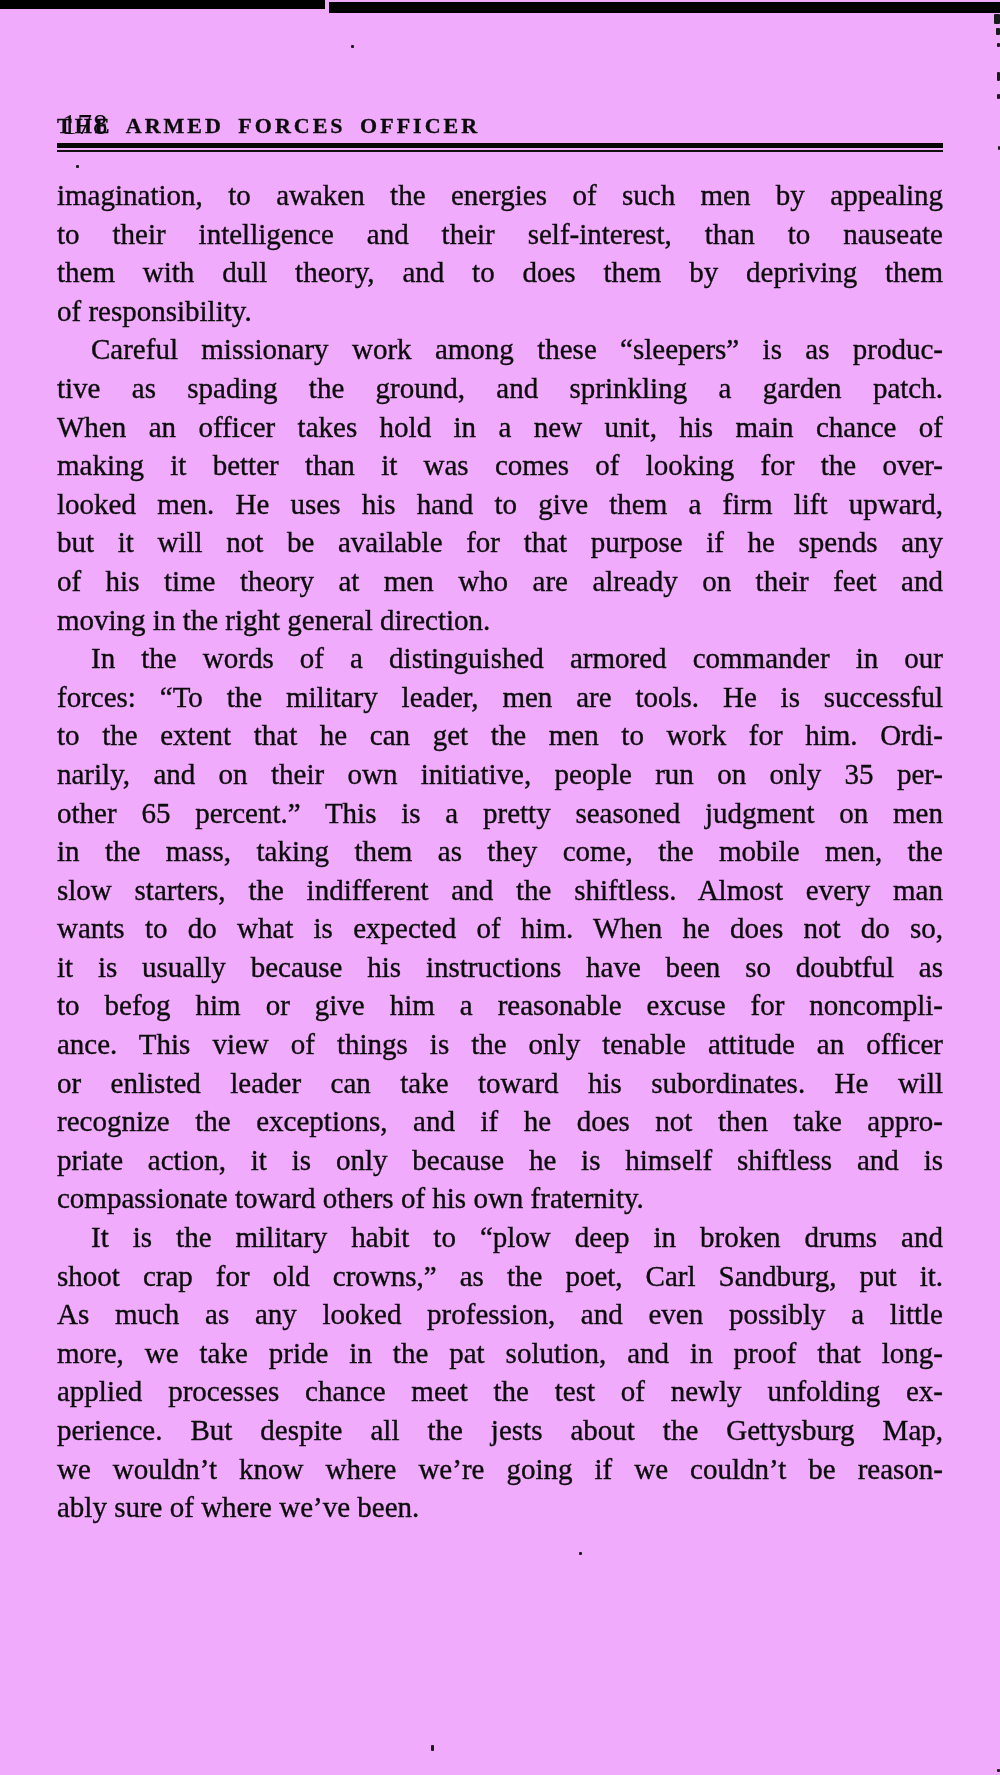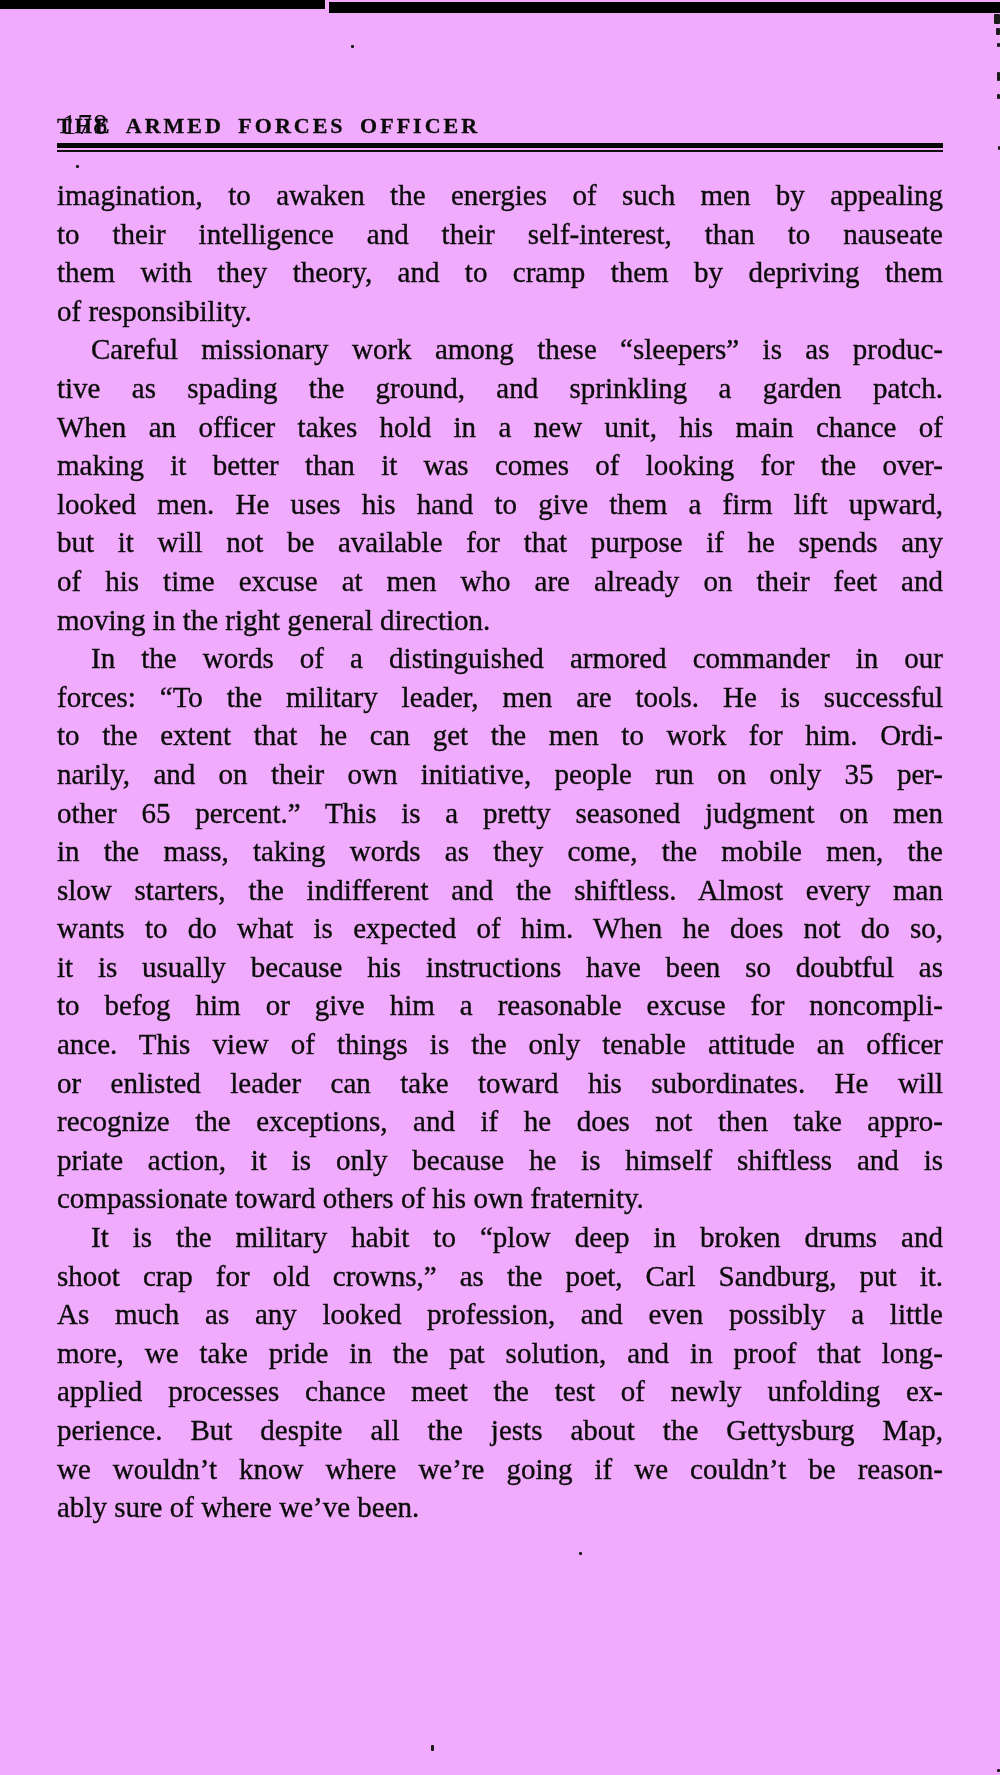--- a/index.html
+++ b/index.html
@@ -80,36 +80,36 @@
   <div class="speck" style="left:579px; top:1552px; width:3px; height:3px;"></div>
   <div class="speck" style="left:997px; top:1769px; width:3px; height:3px;"></div>
 
   <div class="page-number">178</div>
   <div class="running-title">THE ARMED FORCES OFFICER</div>
   <div class="header-rule"></div>
 
   <div class="body-text">
       <div class="line just">imagination, to awaken the energies of such men by appealing</div>
       <div class="line just">to their intelligence and their self-interest, than to nauseate</div>
-      <div class="line just">them with they theory, and to cramp them by depriving them</div>
+      <div class="line just">them with dull theory, and to does them by depriving them</div>
       <div class="line">of responsibility.</div>
       <div class="line indent just">Careful missionary work among these “sleepers” is as produc-</div>
       <div class="line just">tive as spading the ground, and sprinkling a garden patch.</div>
       <div class="line just">When an officer takes hold in a new unit, his main chance of</div>
       <div class="line just">making it better than it was comes of looking for the over-</div>
       <div class="line just">looked men. He uses his hand to give them a firm lift upward,</div>
       <div class="line just">but it will not be available for that purpose if he spends any</div>
-      <div class="line just">of his time excuse at men who are already on their feet and</div>
+      <div class="line just">of his time theory at men who are already on their feet and</div>
       <div class="line">moving in the right general direction.</div>
       <div class="line indent just">In the words of a distinguished armored commander in our</div>
       <div class="line just">forces: “To the military leader, men are tools. He is successful</div>
       <div class="line just">to the extent that he can get the men to work for him. Ordi-</div>
       <div class="line just">narily, and on their own initiative, people run on only 35 per-</div>
       <div class="line just">other 65 percent.” This is a pretty seasoned judgment on men</div>
-      <div class="line just">in the mass, taking words as they come, the mobile men, the</div>
+      <div class="line just">in the mass, taking them as they come, the mobile men, the</div>
       <div class="line just">slow starters, the indifferent and the shiftless. Almost every man</div>
       <div class="line just">wants to do what is expected of him. When he does not do so,</div>
       <div class="line just">it is usually because his instructions have been so doubtful as</div>
       <div class="line just">to befog him or give him a reasonable excuse for noncompli-</div>
       <div class="line just">ance. This view of things is the only tenable attitude an officer</div>
       <div class="line just">or enlisted leader can take toward his subordinates. He will</div>
       <div class="line just">recognize the exceptions, and if he does not then take appro-</div>
       <div class="line just">priate action, it is only because he is himself shiftless and is</div>
       <div class="line">compassionate toward others of his own fraternity.</div>
       <div class="line indent just">It is the military habit to “plow deep in broken drums and</div>

